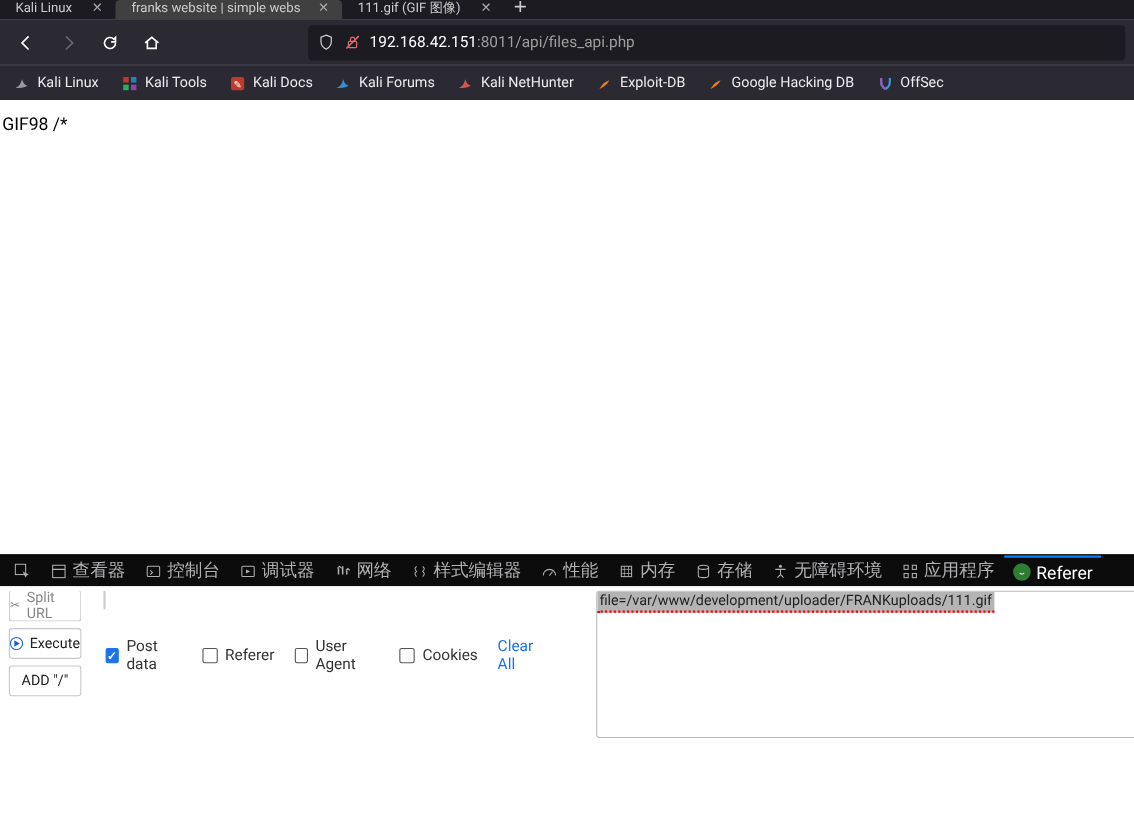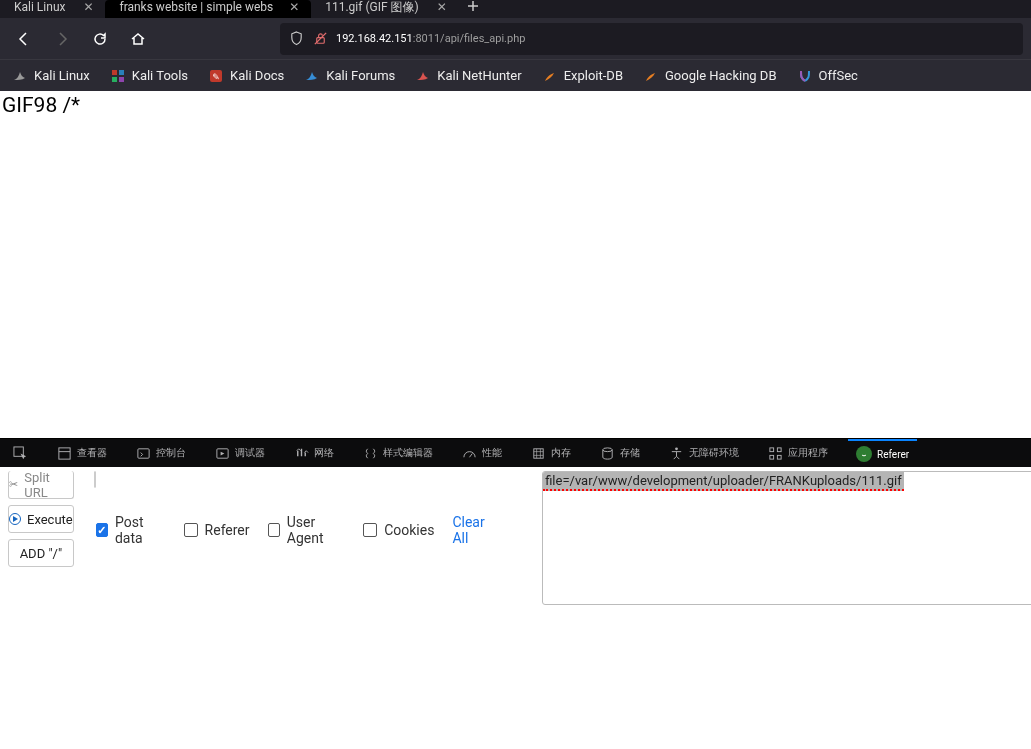--- a/index.html
+++ b/index.html
@@ -1,43 +1,43 @@
 <!DOCTYPE html>
 <html><head>
 <meta charset="utf-8">
 <style>
 * { margin: 0; padding: 0; box-sizing: border-box; font-family: -apple-system, "Segoe UI", Roboto, sans-serif; }
 body { width: 1031px; height: 749px; background: #fff; overflow: hidden; font-size: 13px; }
 
 
 .tab-strip { height: 18px; background: #1c1b22; display: flex; align-items: flex-start; color: #ccc; }
 .tab { height: 18px; display: flex; align-items: center; padding: 0 10px 4px 14px; gap: 8px; font-size: 12px; max-width: 230px; overflow: hidden; white-space: nowrap; }
-.tab.active { background: #000000; border-radius: 4px 4px 0 0; gap: 14px; }
+.tab.active { background: #404040; border-radius: 4px 4px 0 0; gap: 14px; }
 .tab-close { width: 14px; height: 14px; display: flex; align-items: center; justify-content: center; color: #aaa; border-radius: 3px; }
 .tab-new { width: 28px; display: flex; align-items: center; justify-content: center; color: #ccc; }
 
 
 .toolbar { height: 41px; background: #2b2a33; display: flex; align-items: center; padding: 0 8px; gap: 6px; }
 .nav-btn { width: 32px; height: 32px; display: flex; align-items: center; justify-content: center; color: #ccc; border-radius: 4px; }
 .nav-btn.disabled { color: #666; }
 .addr-wrap { flex: 1; height: 32px; background: #1c1b22; border-radius: 4px; display: flex; align-items: center; padding: 0 8px; gap: 8px; margin-left: 120px; }
 .addr-icon { width: 16px; height: 16px; display: flex; align-items: center; justify-content: center; color: #ccc; }
-.addr-url { flex: 1; color: #fff; font-size: 11px; }
+.addr-url { flex: 1; color: #fff; font-size: 14px; }
 .addr-url .port-path { color: #9e9e9e; }
 
 
 .bk-bar { height: 32px; background: #2b2a33; display: flex; align-items: center; padding: 0 6px; gap: 8px; border-top: 1px solid #38373f; }
 .bk { display: flex; align-items: center; gap: 6px; padding: 4px 6px; color: #ededed; font-size: 13px; border-radius: 4px; }
 .bk-ico { width: 16px; height: 16px; display: flex; align-items: center; justify-content: center; }
 
 
-.page-content { height: 347px; background: #fff; color: #000; font-family: "Times New Roman", serif; font-size: 21px; padding: 2px 2px; }
-
-
-.dt-tabs { height: 29px; background: #0c0c0d; display: flex; align-items: center; color: #b1b1b3; font-size: 10px; border-top: 1px solid #000; gap: 12px; padding-left: 4px; }
+.page-content { height: 413px; background: #fff; color: #000; font-family: "Times New Roman", serif; font-size: 16px; padding: 12px 2px; }
+
+
+.dt-tabs { height: 29px; background: #0c0c0d; display: flex; align-items: center; color: #b1b1b3; font-size: 16px; border-top: 1px solid #000; gap: 1px; padding-left: 4px; }
 .dt-tab { display: flex; align-items: center; gap: 5px; padding: 0 8px; height: 29px; white-space: nowrap; }
 .dt-tab.active { border-top: 2px solid #0a84ff; color: #fff; }
 .dt-ico { width: 16px; height: 16px; display: flex; align-items: center; justify-content: center; }
 .dt-tab.hackbar .hb-ico { width: 16px; height: 16px; border-radius: 50%; background: #2e7d32; display: flex; align-items: center; justify-content: center; }
 
 
 .hb-panel { height: 146px; background: #fff; display: flex; position: relative; }
 .hb-left { width: 125px; padding: 4px 8px; display: flex; flex-direction: column; gap: 6px; }
 .hb-btn { height: 28px; border: 1px solid #c8c8c8; border-radius: 3px; background: #fff; display: flex; align-items: center; justify-content: center; gap: 6px; font-size: 13px; color: #222; }
 .hb-btn.split-url { border-top: none; color: #888; }

